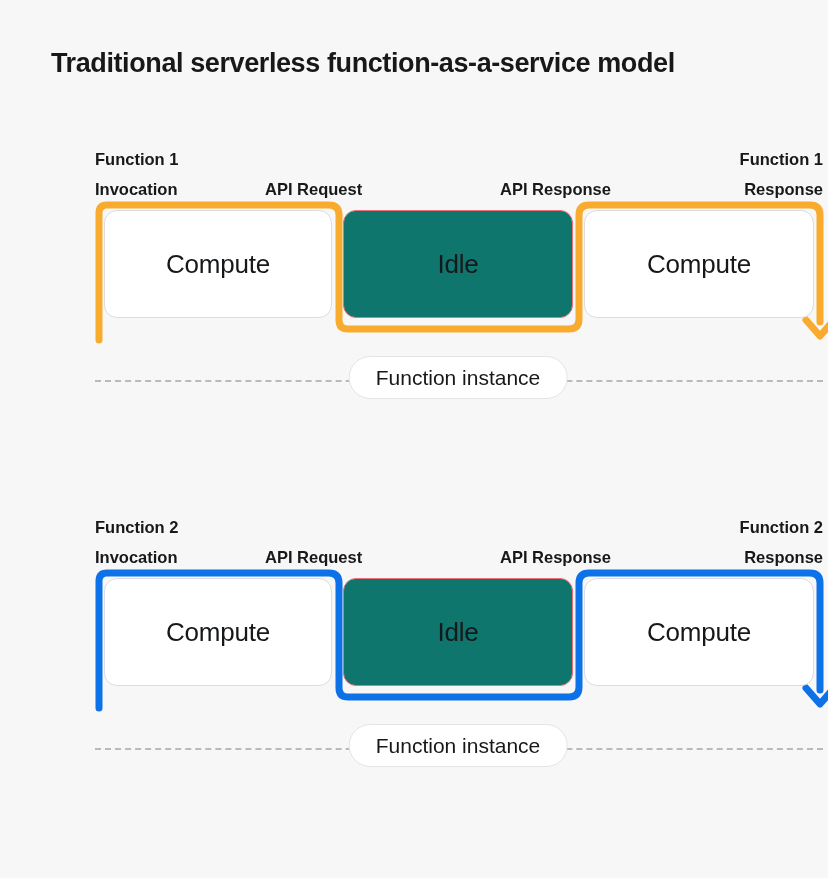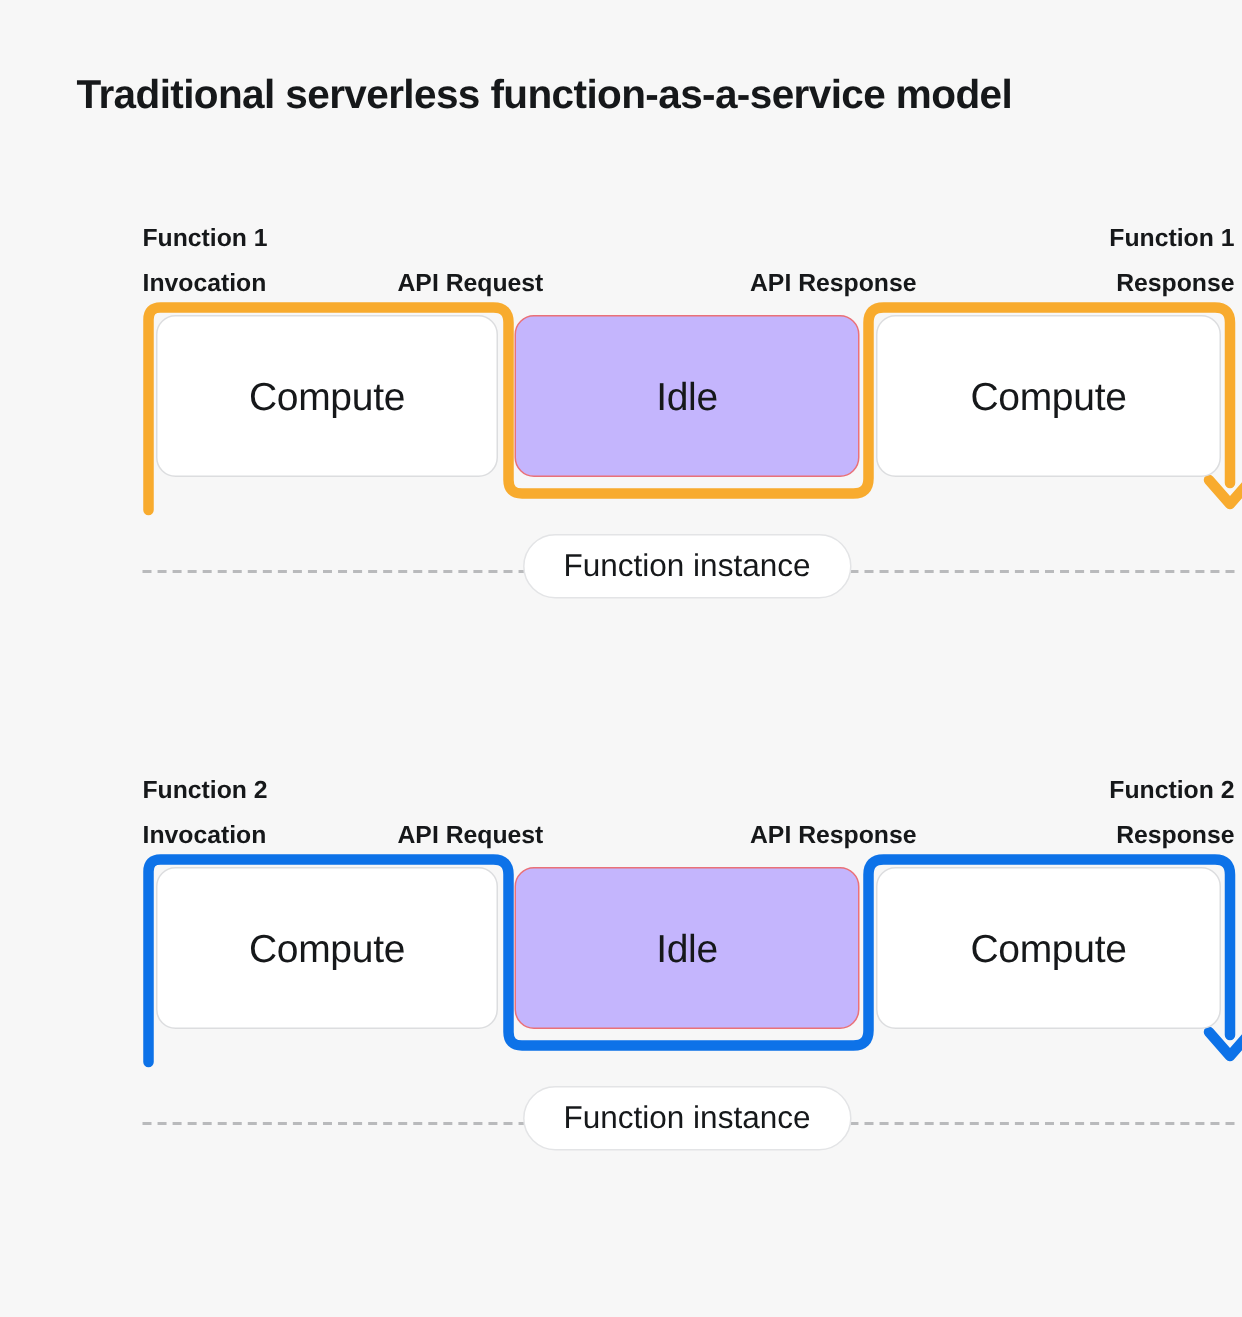--- a/index.html
+++ b/index.html
@@ -97,21 +97,21 @@
     line-height: 1;
     letter-spacing: -0.2px;
     box-sizing: border-box;
   }
   .box-compute {
     background: #ffffff;
     border: 1px solid #dcdddf;
     color: #16181a;
   }
   .box-idle {
-    background: #c4b5fd;
+    background: #0f766e;
     border: 1px solid #ea7178;
     color: #16181a;
   }
   .box-compute-1 { left: 60px;  width: 228px; }
   .box-idle-1    { left: 299px; width: 230px; }
   .box-compute-2 { left: 540px; width: 230px; }
 
   
   .instance {
     position: relative;

